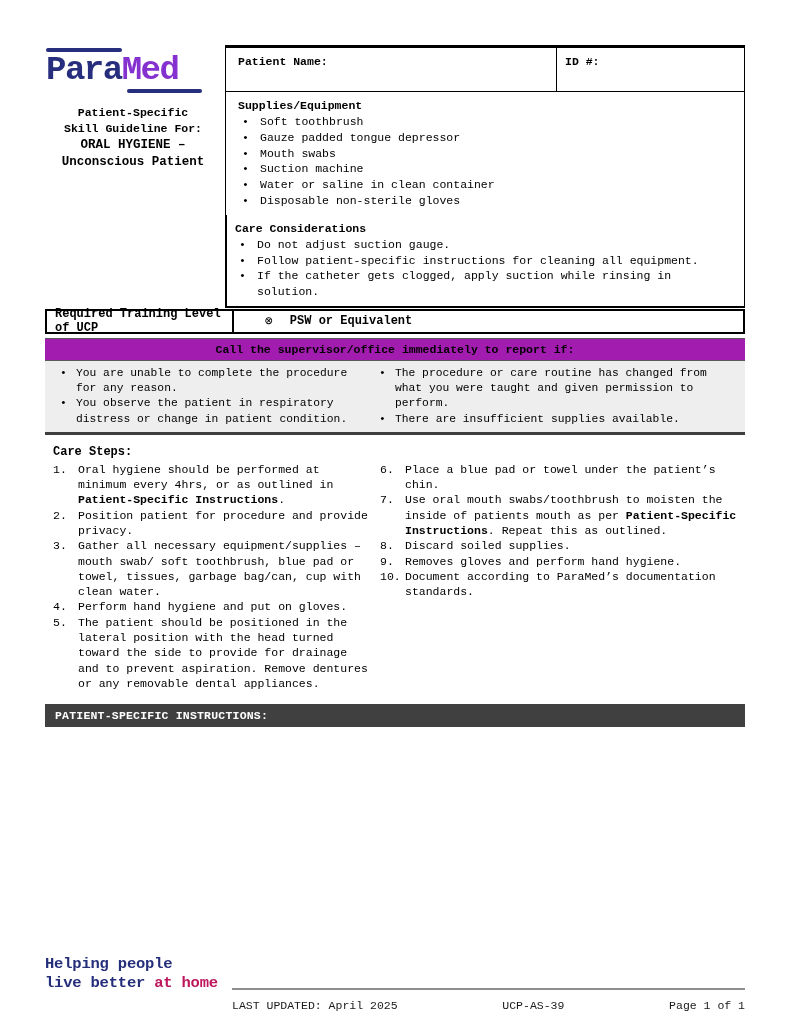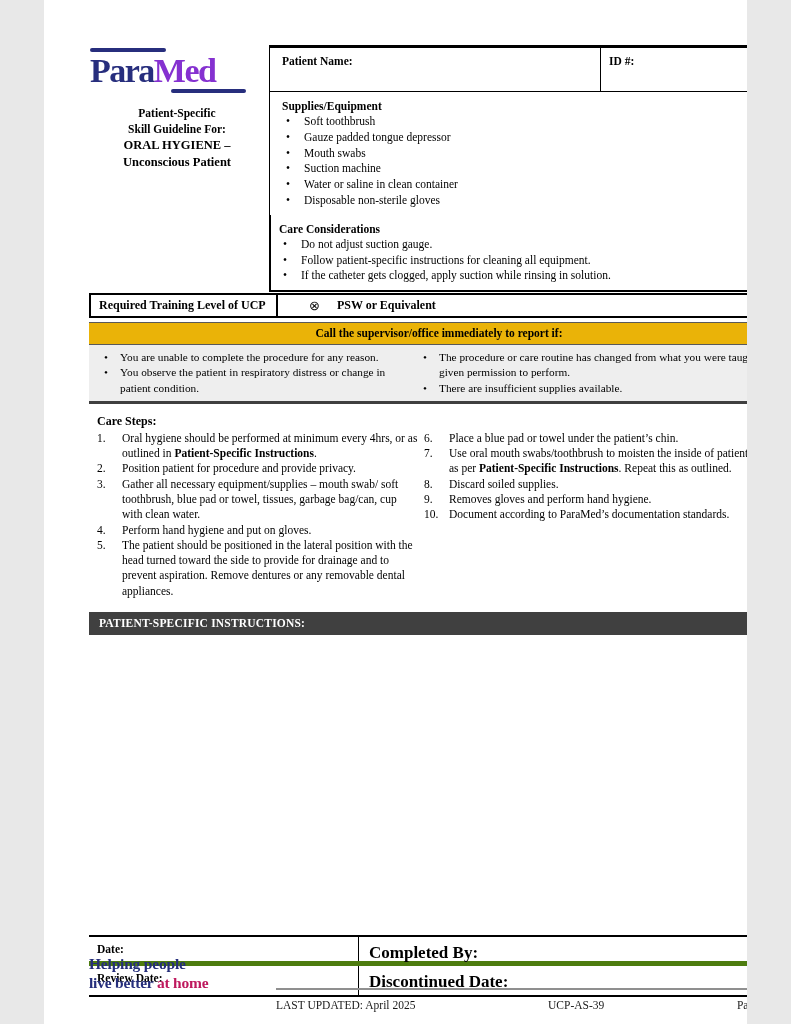--- a/index.html
+++ b/index.html
@@ -1,22 +1,22 @@
 <!DOCTYPE html>
 <html><head>
 <meta charset="utf-8">
 <style>
   html, body { margin: 0; padding: 0; background: #e8e8e8; }
   .page {
     position: relative;
-    width: 703px;
+    width: 791px;
     height: 1024px;
     background: #ffffff;
     margin: 0 auto;
-    font-family: Liberation Serif, serif;
+    font-family: Liberation Mono, monospace;
     color: #000;
     overflow: hidden;
   }
   .content { position: absolute; left: 45px; top: 45px; width: 700px; }
 
   
   .header { display: flex; }
   .header-left { width: 180px; box-sizing: border-box; padding-top: 3px; }
   .logo { padding-left: 1px; }
   .logo-line-top { width: 76px; height: 4px; background: #272e7d; border-radius: 2px; }
@@ -41,21 +41,21 @@
   .bdot { width: 22px; box-sizing: border-box; padding-left: 4px; flex-shrink: 0; }
   .btext { flex: 1; }
 
   
   .training { display: flex; align-items: stretch; border: 2px solid #000; height: 25px; box-sizing: border-box; margin-top: 1px; }
   .training-label { width: 185px; box-sizing: border-box; display: flex; align-items: center; padding-left: 8px; font-weight: bold; font-size: 12px; }
   .training-value { flex: 1; border-left: 2px solid #000; display: flex; align-items: center; font-weight: bold; font-size: 12px; padding-left: 31px; }
   .training-sym { margin-right: 17px; font-size: 13px; font-weight: normal; }
 
   
-  .report-head { margin-top: 4px; background: #eab308; border-top: 1px solid #595959; border-bottom: 1px solid #595959; height: 21px; line-height: 21px; text-align: center; font-weight: bold; font-size: 11.5px; }
+  .report-head { margin-top: 4px; background: #a21caf; border-top: 1px solid #595959; border-bottom: 1px solid #595959; height: 21px; line-height: 21px; text-align: center; font-weight: bold; font-size: 11.5px; }
   .report-body { background: #eeeeee; border-bottom: 3px solid #3f3f3f; display: flex; padding: 5px 0 5px; }
   .report-col-l { width: 329px; box-sizing: border-box; }
   .report-col-r { flex: 1; }
   .rrow { display: flex; font-size: 11.3px; line-height: 15.2px; }
   .rrow .rdot { width: 16px; flex-shrink: 0; }
   .report-col-l .rrow .rdot { margin-left: 15px; }
   .report-col-l .rrow .rtext { padding-right: 16px; }
   .report-col-r .rrow .rdot { margin-left: 5px; }
   .report-col-r .rrow .rtext { padding-right: 10px; }
   .rtext { flex: 1; }

